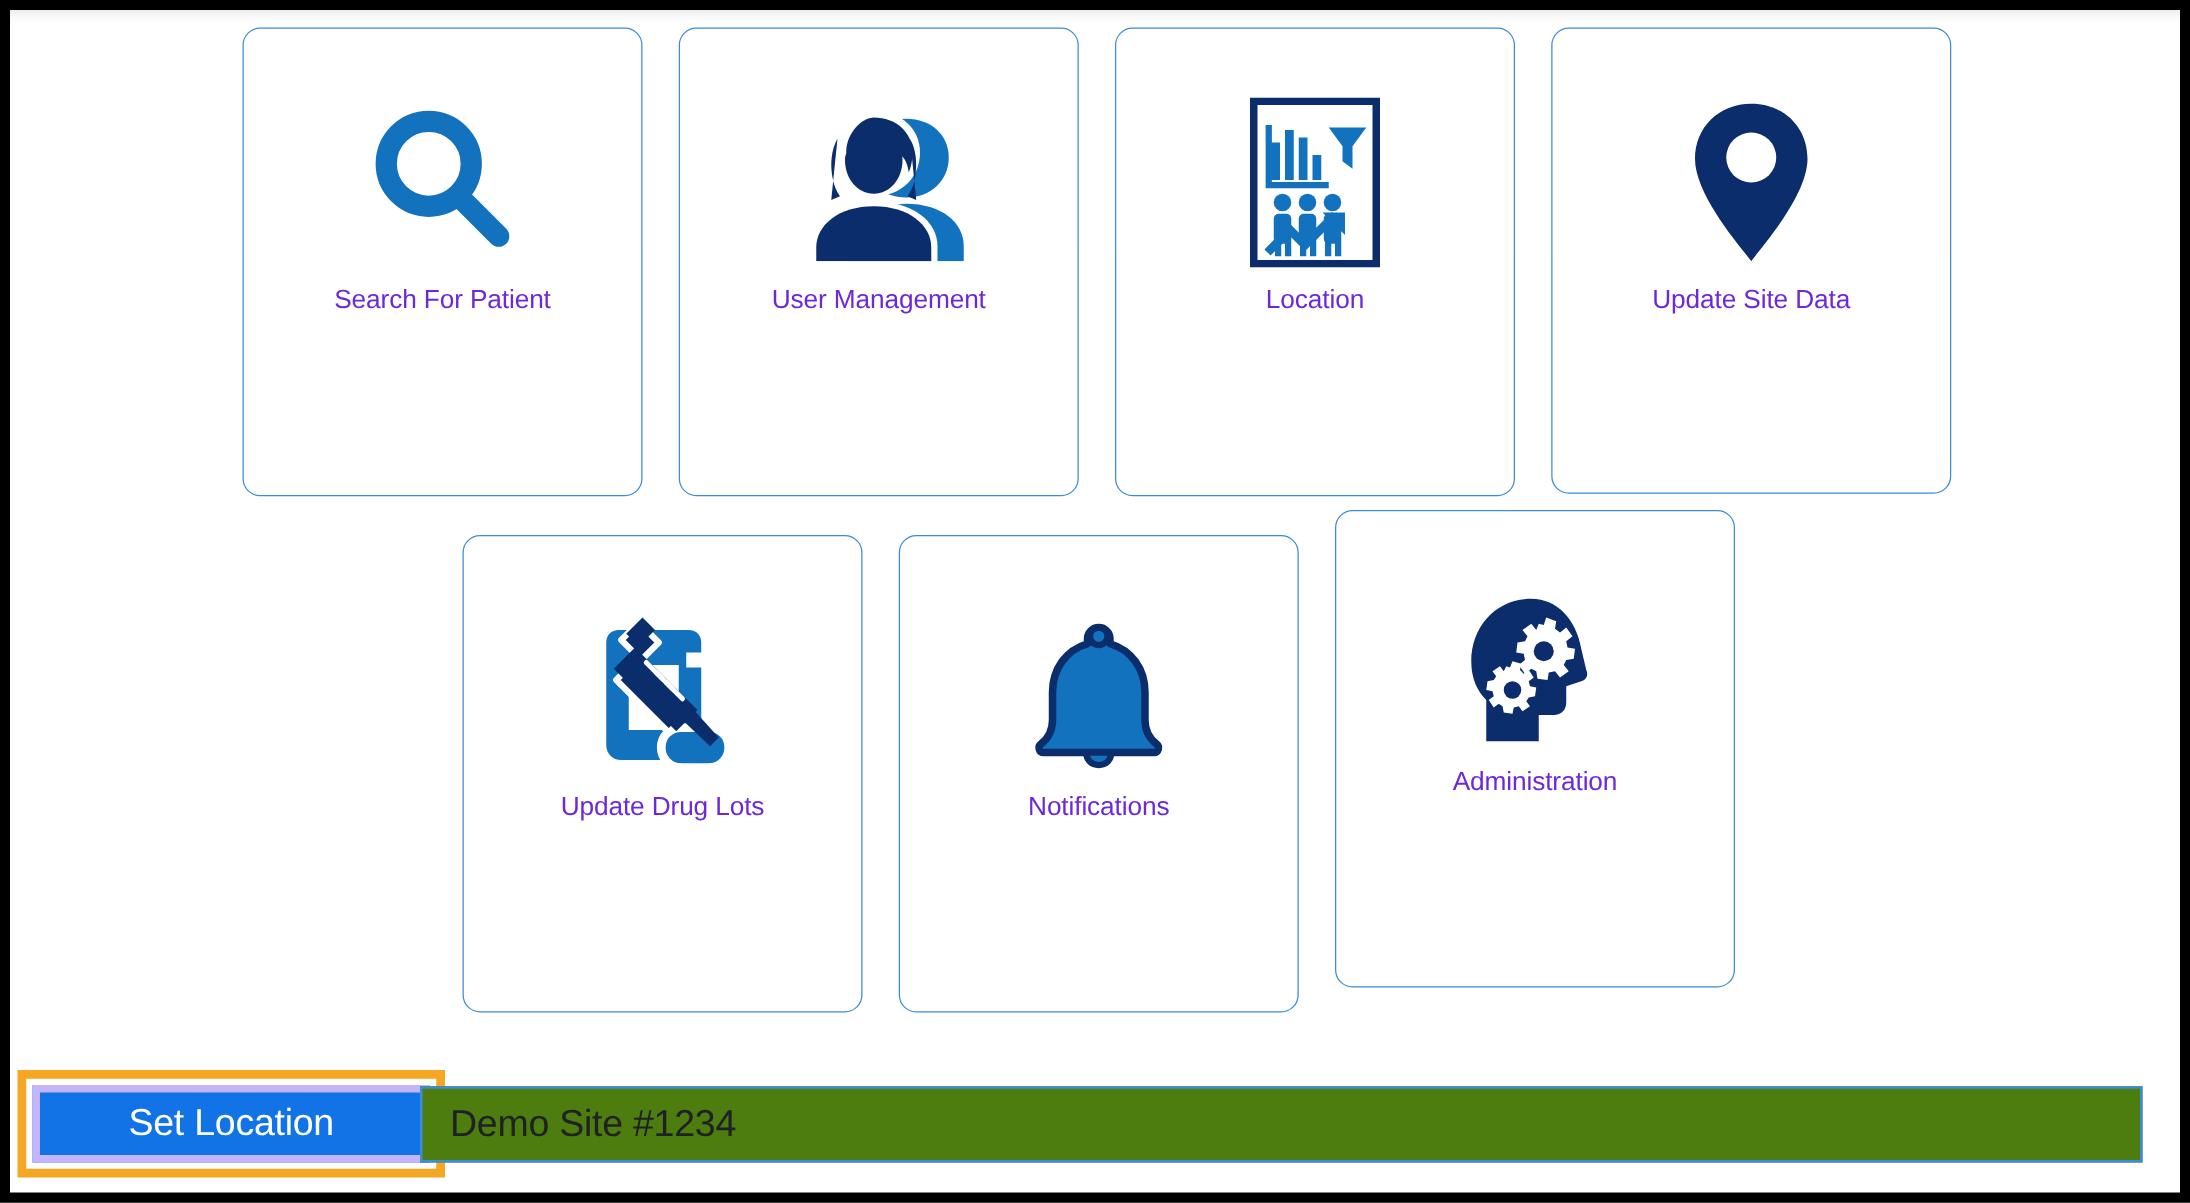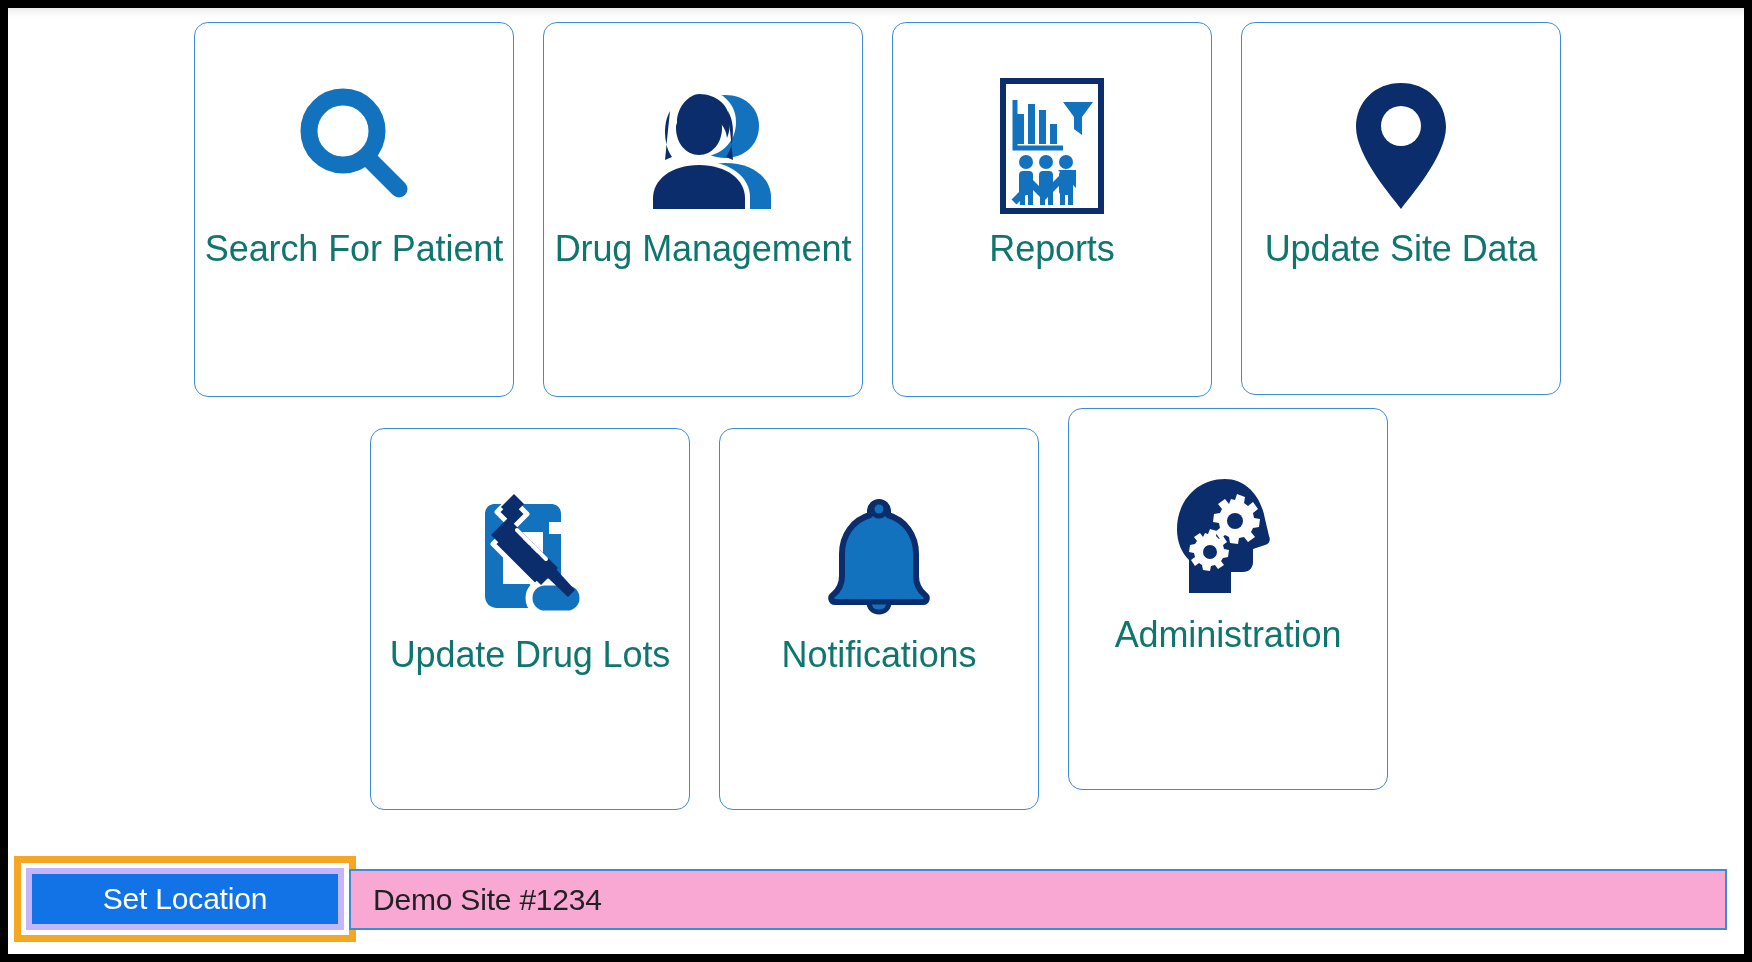--- a/index.html
+++ b/index.html
@@ -49,22 +49,22 @@
     display: flex;
     align-items: center;
     justify-content: center;
   }
   .card-label {
     position: absolute;
     left: 0;
     right: 0;
     top: 205px;
     text-align: center;
-    font-size: 36px;
-    color: #0f766e;
+    font-size: 21px;
+    color: #6d28d9;
     font-family: "Liberation Sans", sans-serif;
     white-space: nowrap;
     letter-spacing: -0.1px;
   }
   .row2 .card-icon { top: 52px; }
   .row2 .card-label { top: 205px; }
 
   
   #bottom-bar {
     position: absolute;
@@ -96,25 +96,25 @@
     font-size: 30px;
     font-family: "Liberation Sans", sans-serif;
     display: flex;
     align-items: center;
     justify-content: center;
     cursor: pointer;
     letter-spacing: -0.2px;
   }
   #location-input {
     position: absolute;
-    left: 341px;
+    left: 328px;
     top: 25px;
     width: 1378px;
     height: 61px;
-    background: #f9a8d4;
+    background: #4d7c0f;
     border: 2px solid #3d8cd8;
     box-sizing: border-box;
     font-size: 30px;
     font-family: "Liberation Sans", sans-serif;
     color: #202124;
     padding: 0 22px;
     outline: none;
     letter-spacing: -0.2px;
   }
   svg { display: block; }
@@ -152,21 +152,21 @@
 
         <g fill="#0b2d6b">
           <path d="M66 11c18 0 31 12 31 28 0 6-1 11-3 16-1-9-5-14-10-17-7-4-16-3-24 1-6 3-11 8-14 14-1-5-2-9-2-14 0-16 13-28 22-28z"></path>
           <path d="M44 40c4-7 11-12 19-14 8-2 16 0 21 5 3 3 5 8 5 14 0 15-10 27-23 27S43 60 43 45c0-2 0-3 1-5z"></path>
           <path d="M37 28c-5 9-6 20-4 31 1 6 3 11 6 15l-7 3 2-20z"></path>
           <path d="M95 28c5 9 6 20 4 31-1 6-3 11-6 15l7 3-2-20z"></path>
           <path d="M66 82c28 0 46 15 46 33v11H20v-11c0-18 18-33 46-33z"></path>
         </g>
       </svg>
     </div>
-    <div class="card-label">Drug Management</div>
+    <div class="card-label">User Management</div>
   </div>
 
   <div class="card" style="left:884px; top:14px; width:320px; height:375px;">
     <div class="card-icon">
       <svg width="104" height="136" viewBox="0 0 104 136">
         <rect x="3" y="3" width="98" height="130" fill="#ffffff" stroke="#0b2d6b" stroke-width="6"></rect>
 
         <g fill="#1272bd">
           <rect x="17" y="36" width="7" height="30"></rect>
           <rect x="28" y="26" width="7" height="40"></rect>
@@ -189,21 +189,21 @@
           <circle cx="66" cy="84" r="7"></circle>
             <rect x="59" y="93" width="14" height="24" rx="4"></rect>
           <rect x="60" y="113" width="5" height="14"></rect>
             <rect x="68" y="113" width="5" height="14"></rect>
         </g>
 
         <path d="M14 124l18-18 12 12 24-24" fill="none" stroke="#1272bd" stroke-width="7" stroke-linejoin="miter"></path>
         <path d="M58 92h18v18z" fill="#1272bd"></path>
       </svg>
     </div>
-    <div class="card-label">Reports</div>
+    <div class="card-label">Location</div>
   </div>
 
   <div class="card" style="left:1233px; top:14px; width:320px; height:373px;">
     <div class="card-icon">
       <svg width="106" height="134" viewBox="0 0 106 134">
         <path d="M53 4C27 4 8 23 8 48c0 30 38 72 45 82 7-10 45-52 45-82C98 23 79 4 53 4z" fill="#0b2d6b"></path>
         <circle cx="53" cy="47" r="20" fill="#ffffff"></circle>
       </svg>
     </div>
     <div class="card-label">Update Site Data</div>

